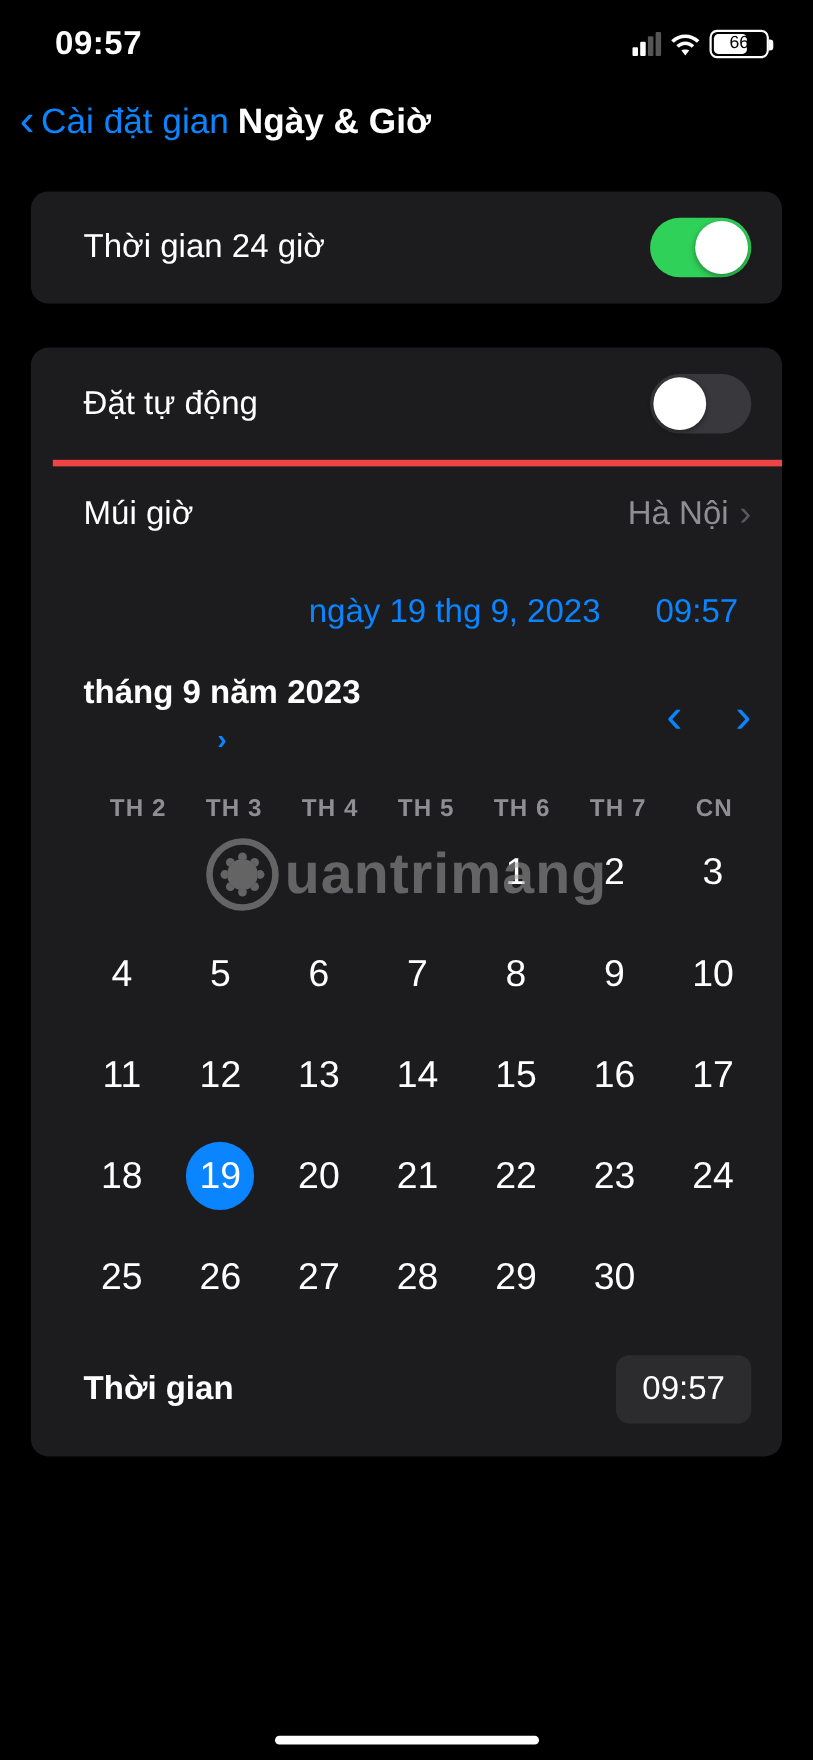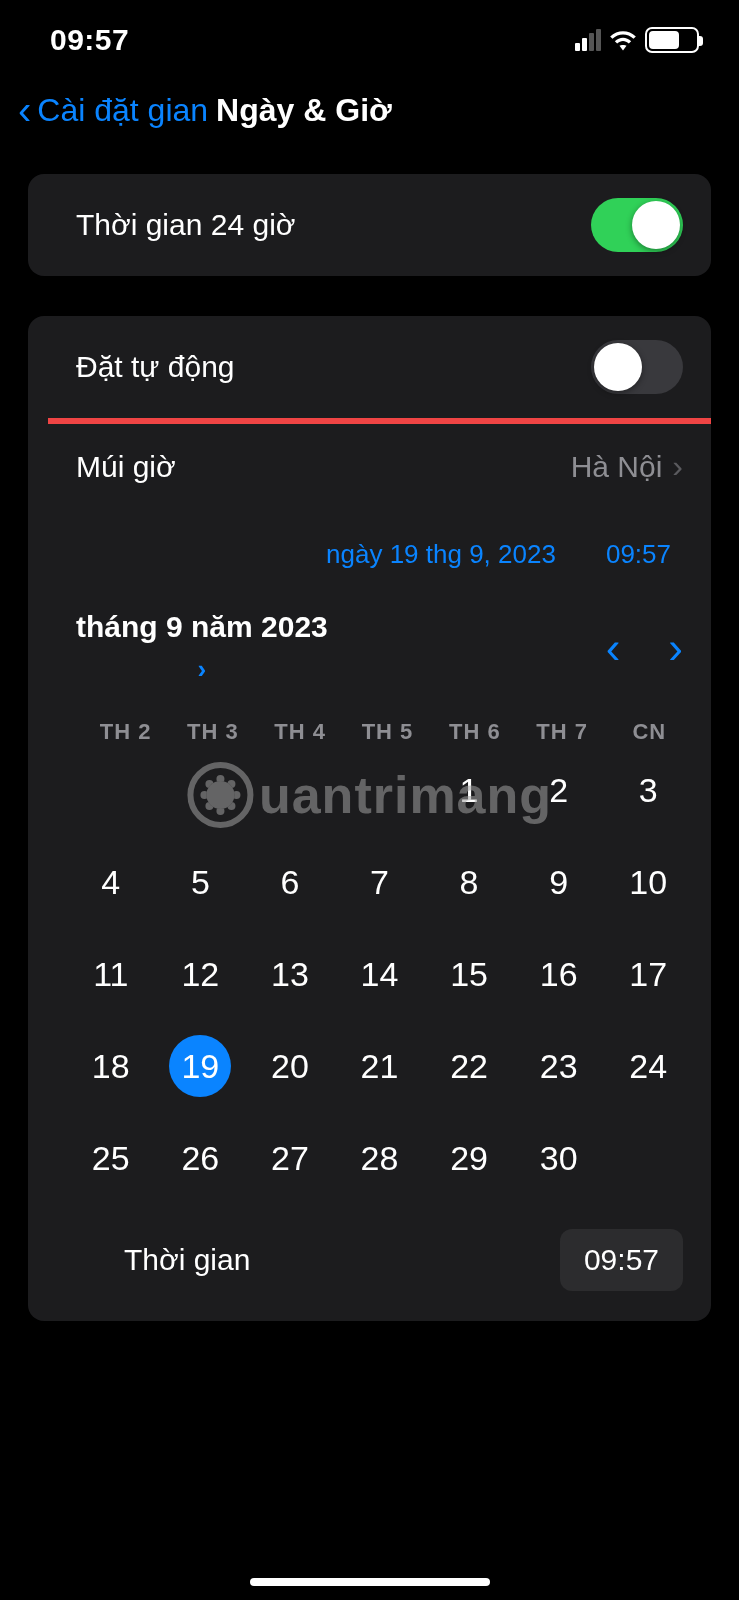--- a/index.html
+++ b/index.html
@@ -54,21 +54,21 @@
     border: 2px solid #fff;
     border-radius: 7px;
     padding:2px;
   }
   .battery-fill {
     height:100%; width:66%;
     background:#fff; border-radius:4px;
     display:flex; align-items:center; justify-content:center;
   }
   .battery-text{
-    position:absolute; left:0; right:0; text-align:right;
+    position:absolute; left:0; right:0; text-align:center;
     font-size:16px; font-weight:400; color:#000;
     mix-blend-mode: normal;
   }
   .battery::after{
     content:"";
     position:absolute; right:-6px; top:7px;
     width:4px; height:10px;
     background:#fff; border-radius:0 3px 3px 0;
   }
 
@@ -148,21 +148,21 @@
   }
   .toggle.on .toggle-knob { right:3px; }
   .toggle.off .toggle-knob { left:3px; }
 
   
   .datetime-row {
     display:flex;
     justify-content:flex-end;
     gap:50px;
     padding: 30px 40px 20px 40px;
-    font-size:26px;
+    font-size:30px;
     color:#0a84ff;
   }
 
   
   .cal-header {
     display:flex;
     align-items:center;
     justify-content:space-between;
     padding: 20px 28px 10px 28px;
   }
@@ -224,23 +224,22 @@
 
   
   .time-row {
     display:flex;
     justify-content:space-between;
     align-items:center;
     padding: 20px 28px 30px 28px;
   }
   .time-label {
     font-size:30px;
-    font-weight:400;
+    font-weight:700;
     color:#fff;
-    margin-left:48px;
   }
   .time-pill {
     background:#2c2c2e;
     padding:14px 24px;
     border-radius:12px;
     font-size:30px;
     color:#fff;
   }
 
   

